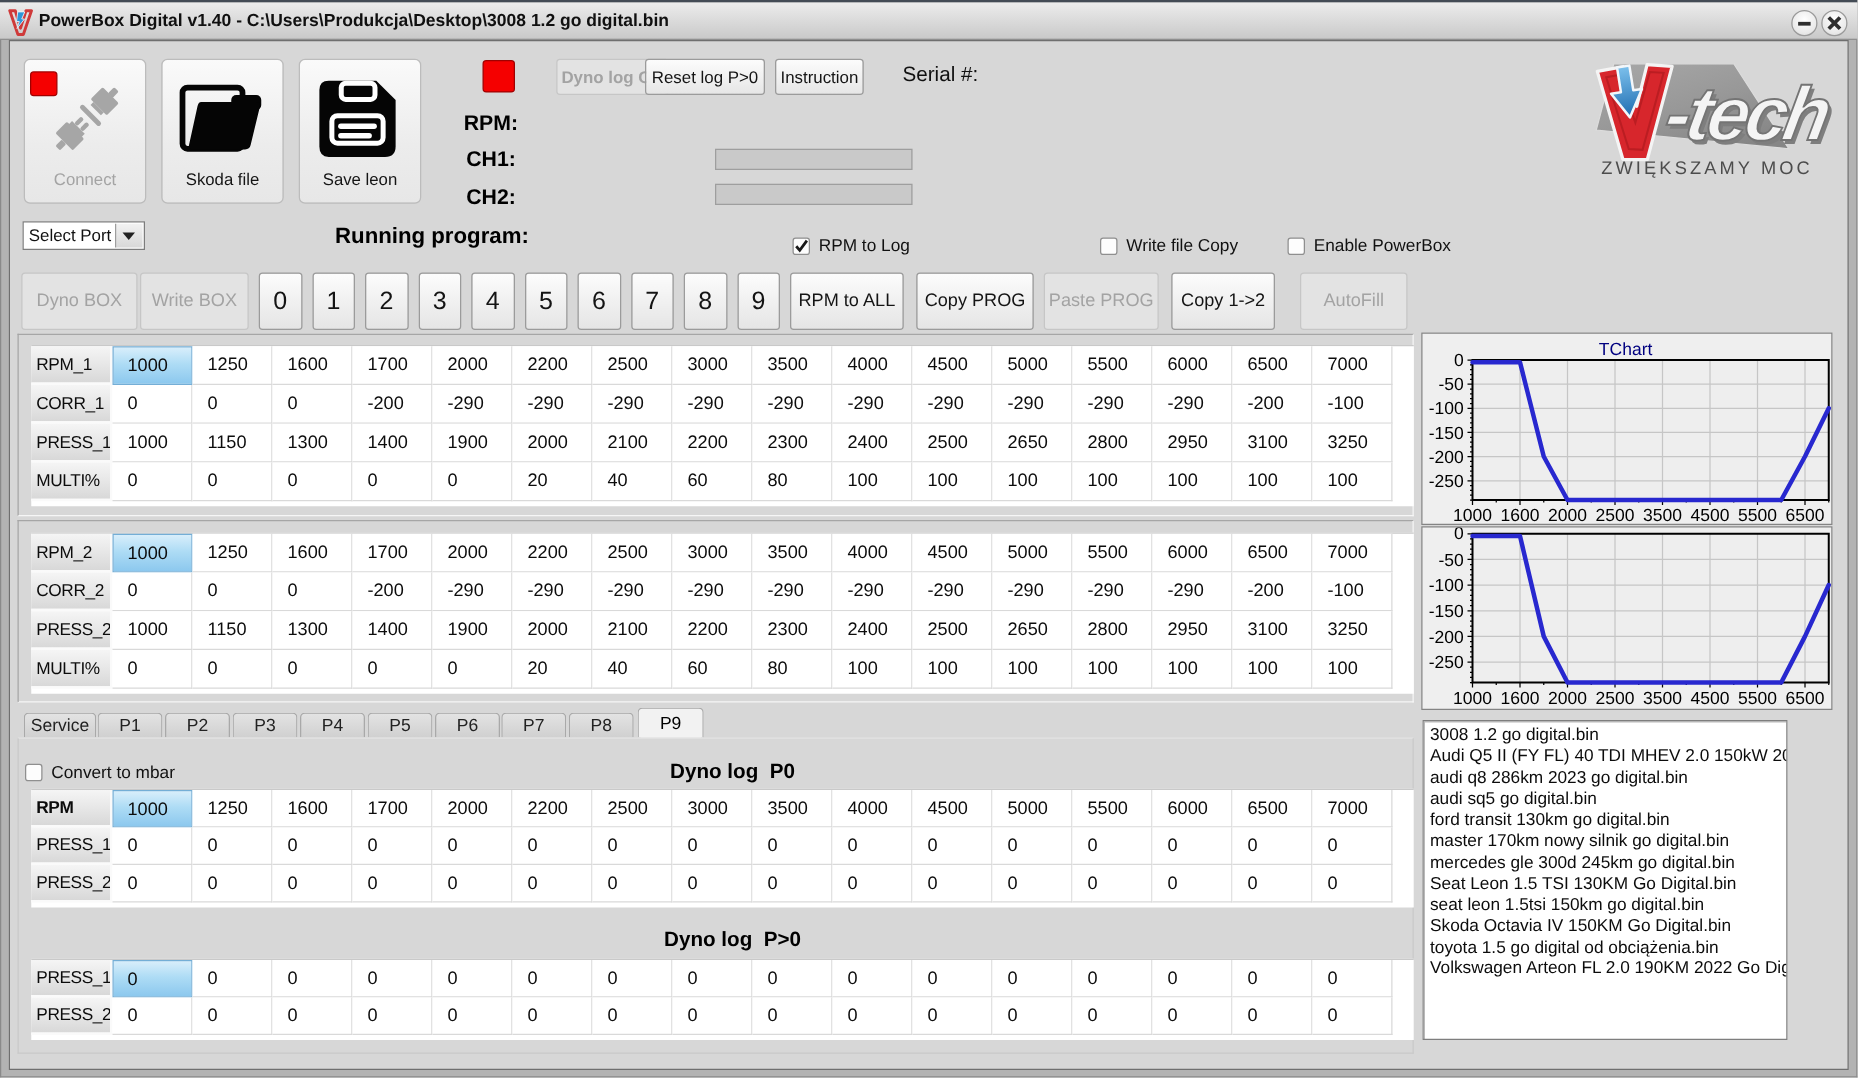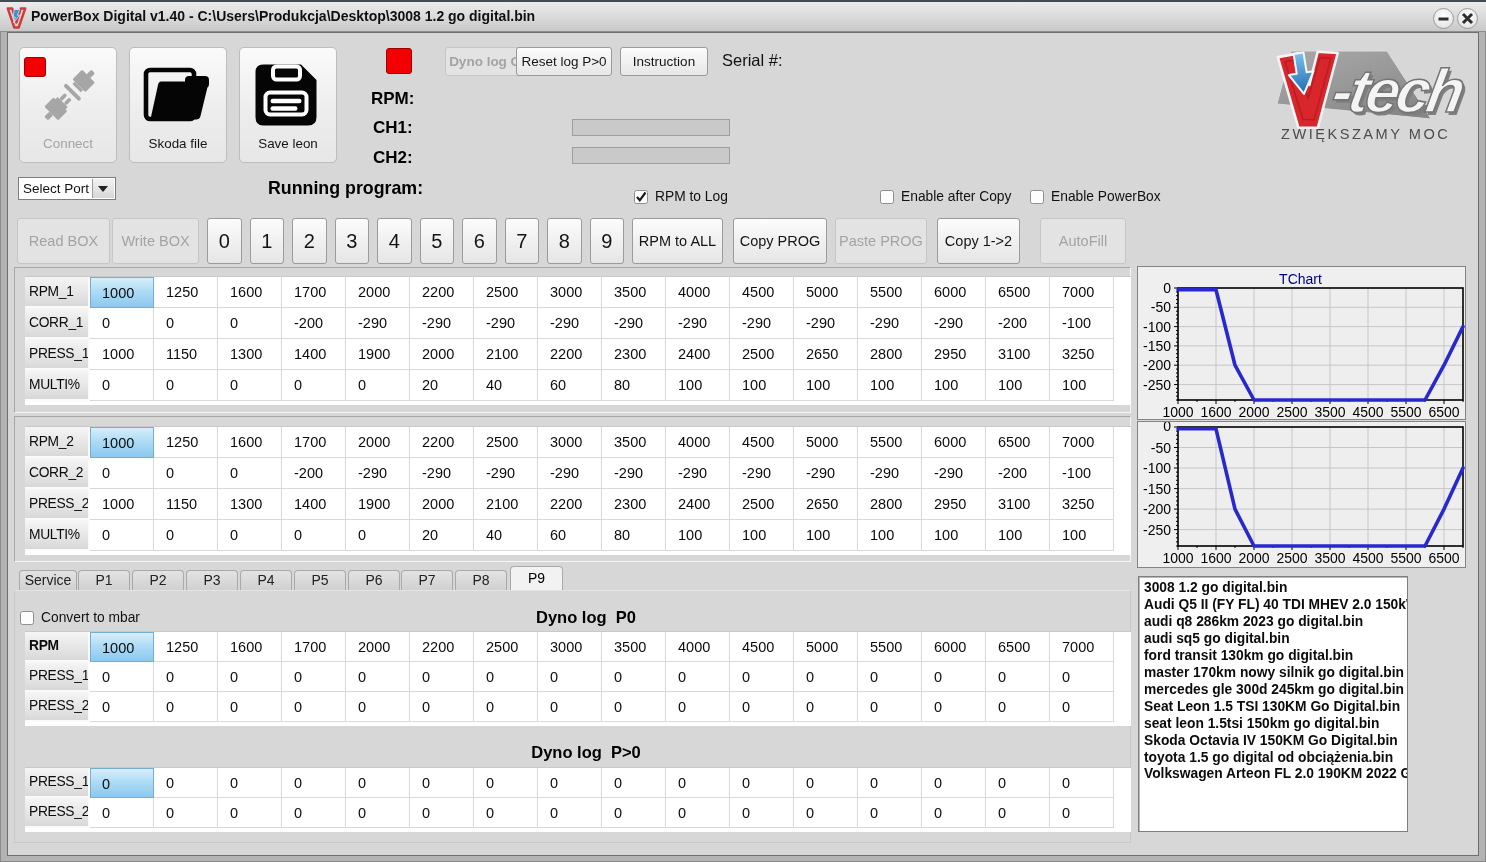--- a/index.html
+++ b/index.html
@@ -80,21 +80,21 @@
 <svg class="abs" style="left:255px;top:64px;" width="62" height="62" viewBox="0 0 62 62">
 <path d="M8,0.5 L46,0.5 L61.5,16 L61.5,53 Q61.5,61.5 53,61.5 L8,61.5 Q0.5,61.5 0.5,53 L0.5,8 Q0.5,0.5 8,0.5 Z" fill="#050505"></path>
 <rect x="18" y="2.5" width="27" height="13" rx="3.5" fill="none" stroke="#fff" stroke-width="4"></rect>
 <rect x="10.5" y="28.5" width="41" height="22" rx="4.5" fill="none" stroke="#fff" stroke-width="4"></rect>
 <rect x="15.5" y="34.8" width="31" height="4.4" rx="2.2" fill="#fff"></rect>
 <rect x="15.5" y="42.3" width="27" height="4.4" rx="2.2" fill="#fff"></rect>
 </svg>
 <div class="abs" style="left:386px;top:48px;width:26px;height:26px;background:#f50000;border:1.5px solid #a00000;border-radius:3px;"></div>
 <div class="btn dis abs" style="left:445px;top:47px;width:90px;line-height:27px;font-weight:bold;">Dyno log ON</div>
 <div class="btn abs" style="left:516px;top:47px;width:96px;line-height:27px;">Reset log P&gt;0</div>
-<div class="btn abs" style="left:620px;top:47px;width:88px;line-height:27px;">Instruction</div>
+<div class="btn abs" style="left:620px;top:47px;width:71px;line-height:27px;">Instruction</div>
 <div class="abs" style="left:722px;top:51px;font-size:16.5px;color:#111;">Serial #:</div>
 <div class="blab abs" style="left:371px;top:89px;font-size:17px;">RPM:</div>
 <div class="blab abs" style="left:373px;top:118px;font-size:17px;">CH1:</div>
 <div class="blab abs" style="left:373px;top:148px;font-size:17px;">CH2:</div>
 <div class="pbar abs" style="left:572px;top:119px;"></div>
 <div class="pbar abs" style="left:572px;top:147px;"></div>
 <svg class="abs" style="left:1255px;top:40px;" width="215" height="105" viewBox="0 0 215 105">
 <defs>
 <linearGradient id="pg" x1="0" y1="0" x2="0.7" y2="1">
 <stop offset="0" stop-color="#a8a8a8"></stop>
@@ -125,24 +125,24 @@
 <div style="position:absolute;right:1px;top:1px;width:22px;height:19px;background:linear-gradient(#f2f2f2,#d8d8d8);border-left:1px solid #9d9d9d;"></div>
 <div style="position:absolute;right:7px;top:8px;width:0;height:0;border-left:5px solid transparent;border-right:5px solid transparent;border-top:6px solid #222;"></div>
 </div>
 <div class="blab abs" style="left:268px;top:178px;font-size:17.8px;">Running program:</div>
 <div class="cb abs" style="left:634px;top:190px;"></div>
 <svg class="abs" style="left:634px;top:190px;" width="14" height="14">
     <path d="M3,7 L5.8,10.3 L11.5,2.5" fill="none" stroke="#1a1a1a" stroke-width="2.2"></path>
   </svg>
 <div class="cblab abs" style="left:655px;top:189px;">RPM to Log</div>
 <div class="cb abs" style="left:880px;top:190px;"></div>
-<div class="cblab abs" style="left:901px;top:189px;">Enable after Copy</div>
+<div class="cblab abs" style="left:901px;top:189px;">Write file Copy</div>
 <div class="cb abs" style="left:1030px;top:190px;"></div>
 <div class="cblab abs" style="left:1051px;top:189px;">Enable PowerBox</div>
-<div class="brbtn dis abs" style="left:17px;width:93px;">Read BOX</div>
+<div class="brbtn dis abs" style="left:17px;width:93px;">Dyno BOX</div>
 <div class="brbtn dis abs" style="left:112px;width:87px;">Write BOX</div>
 <div class="brbtn dig abs" style="left:207.0px;width:34.5px;">0</div>
 <div class="brbtn dig abs" style="left:249.5px;width:34.5px;">1</div>
 <div class="brbtn dig abs" style="left:292.0px;width:34.5px;">2</div>
 <div class="brbtn dig abs" style="left:334.5px;width:34.5px;">3</div>
 <div class="brbtn dig abs" style="left:377.0px;width:34.5px;">4</div>
 <div class="brbtn dig abs" style="left:419.5px;width:34.5px;">5</div>
 <div class="brbtn dig abs" style="left:462.0px;width:34.5px;">6</div>
 <div class="brbtn dig abs" style="left:504.5px;width:34.5px;">7</div>
 <div class="brbtn dig abs" style="left:547.0px;width:34.5px;">8</div>
@@ -576,21 +576,21 @@
       <text x="78.0" y="141" text-anchor="middle" font-family="Liberation Sans, sans-serif" font-size="14" fill="#000">1600</text>
       <text x="116.0" y="141" text-anchor="middle" font-family="Liberation Sans, sans-serif" font-size="14" fill="#000">2000</text>
       <text x="154.0" y="141" text-anchor="middle" font-family="Liberation Sans, sans-serif" font-size="14" fill="#000">2500</text>
       <text x="192.0" y="141" text-anchor="middle" font-family="Liberation Sans, sans-serif" font-size="14" fill="#000">3500</text>
       <text x="230.0" y="141" text-anchor="middle" font-family="Liberation Sans, sans-serif" font-size="14" fill="#000">4500</text>
       <text x="268.0" y="141" text-anchor="middle" font-family="Liberation Sans, sans-serif" font-size="14" fill="#000">5500</text>
       <text x="306.0" y="141" text-anchor="middle" font-family="Liberation Sans, sans-serif" font-size="14" fill="#000">6500</text>
       <polyline points="40.0,6.8 59.0,6.8 78.0,6.8 97.0,87.1 116.0,124.0 135.0,124.0 154.0,124.0 173.0,124.0 192.0,124.0 211.0,124.0 230.0,124.0 249.0,124.0 268.0,124.0 287.0,124.0 306.0,87.1 325.0,46.0" fill="none" stroke="#2828cf" stroke-width="3.6" stroke-linejoin="round" stroke-linecap="round"></polyline>
     </svg>
   </div>
-<div class="abs" style="left:1138px;top:576px;width:270px;height:256px;background:#fff;border:1px solid #7e7e7e;box-shadow:inset 1px 1px 0 #b9b9b9;overflow:hidden;font-weight:bold;">
+<div class="abs" style="left:1138px;top:576px;width:292px;height:256px;background:#fff;border:1px solid #7e7e7e;box-shadow:inset 1px 1px 0 #b9b9b9;overflow:hidden;">
     <div style="position:absolute;left:5px;top:3px;width:400px;">
       <div style="font-size:13.8px;line-height:16.95px;color:#0c0c0c;white-space:nowrap;">3008 1.2 go digital.bin</div>
       <div style="font-size:13.8px;line-height:16.95px;color:#0c0c0c;white-space:nowrap;">Audi Q5 II (FY FL) 40 TDI MHEV 2.0 150kW 204KM (2020) go digital.bin</div>
       <div style="font-size:13.8px;line-height:16.95px;color:#0c0c0c;white-space:nowrap;">audi q8 286km 2023 go digital.bin</div>
       <div style="font-size:13.8px;line-height:16.95px;color:#0c0c0c;white-space:nowrap;">audi sq5 go digital.bin</div>
       <div style="font-size:13.8px;line-height:16.95px;color:#0c0c0c;white-space:nowrap;">ford transit 130km go digital.bin</div>
       <div style="font-size:13.8px;line-height:16.95px;color:#0c0c0c;white-space:nowrap;">master 170km nowy silnik go digital.bin</div>
       <div style="font-size:13.8px;line-height:16.95px;color:#0c0c0c;white-space:nowrap;">mercedes gle 300d 245km go digital.bin</div>
       <div style="font-size:13.8px;line-height:16.95px;color:#0c0c0c;white-space:nowrap;">Seat Leon 1.5 TSI 130KM Go Digital.bin</div>
       <div style="font-size:13.8px;line-height:16.95px;color:#0c0c0c;white-space:nowrap;">seat leon 1.5tsi 150km go digital.bin</div>

